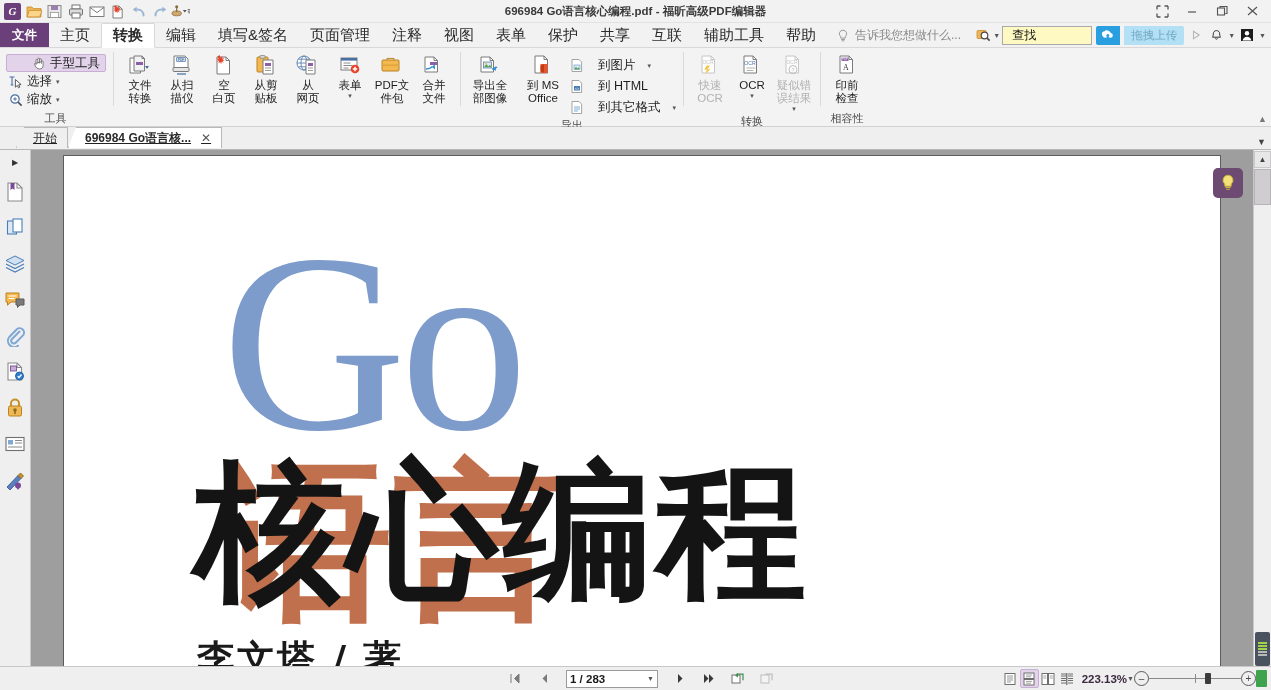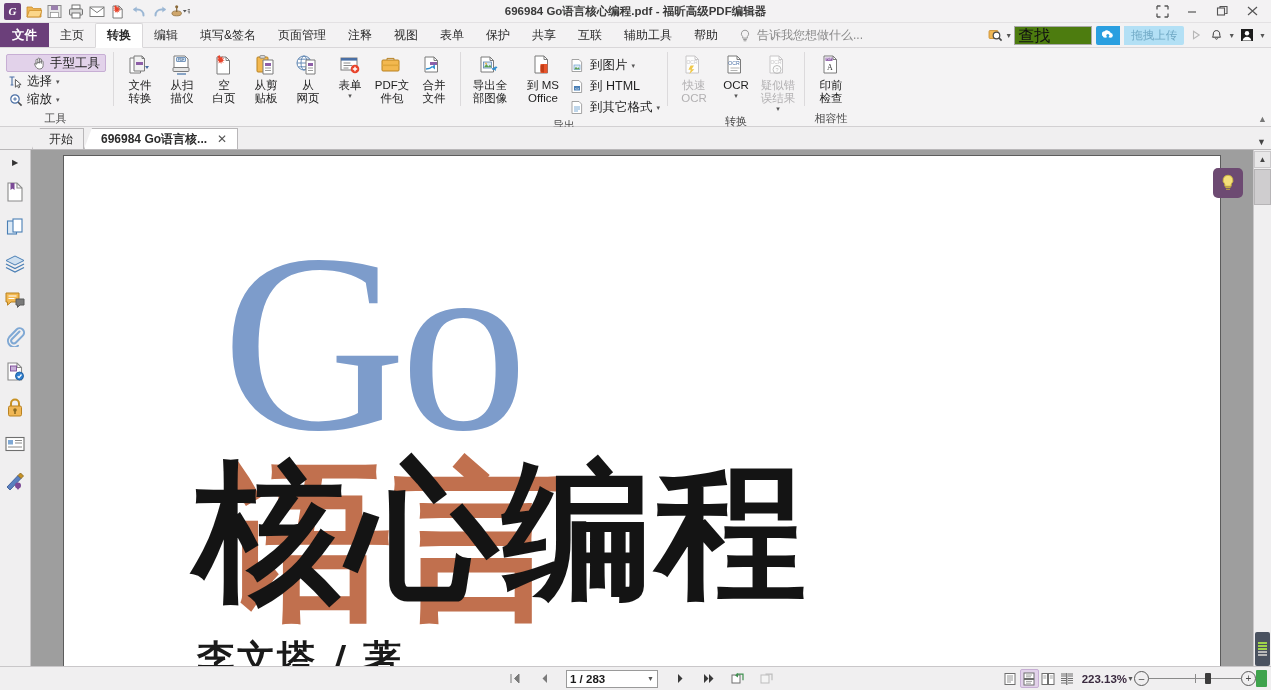--- a/index.html
+++ b/index.html
@@ -17,26 +17,26 @@
   .qat-btn{width:19px;height:19px;display:flex;align-items:center;justify-content:center;cursor:default;}
   .qat-btn svg{display:block;}
   .app-logo{width:17px;height:17px;background:#6b3f7a;border-radius:2px;color:#fff;display:flex;align-items:center;justify-content:center;font-size:11px;font-weight:bold;font-family:"Liberation Serif",serif;font-style:italic;}
   .title-text{position:absolute;left:0;right:0;text-align:center;font-size:11.5px;font-weight:bold;color:#3a3a3a;line-height:22px;pointer-events:none;}
   .winbtns{margin-left:auto;display:flex;align-items:center;gap:0;padding-right:4px;z-index:2;}
   .winbtn{width:30px;height:20px;display:flex;align-items:center;justify-content:center;color:#555;font-size:11px;}
 
   
   .menubar{height:24px;background:#f3f2f3;display:flex;align-items:stretch;position:relative;border-bottom:1px solid #d9d7d9;}
   .menu-file{background:#6b3f7a;color:#fff;font-weight:bold;font-size:12.5px;padding:0 12px;display:flex;align-items:center;}
-  .menu-item{padding:0 11px;display:flex;align-items:center;font-size:12px;color:#2b2b2b;white-space:nowrap;}
+  .menu-item{padding:0 11px;display:flex;align-items:center;font-size:15px;color:#2b2b2b;white-space:nowrap;}
   .menu-item.active{background:#fff;font-weight:bold;border:1px solid #d9d7d9;border-bottom:1px solid #fff;margin-bottom:-1px;border-top-left-radius:2px;border-top-right-radius:2px;}
   .tellme{display:flex;align-items:center;gap:4px;color:#8a8a8a;font-size:12px;padding-left:8px;}
   .menu-right{margin-left:auto;display:flex;align-items:center;gap:4px;padding-right:5px;}
   .findbox{display:flex;align-items:center;gap:2px;}
-  .find-input{width:70px;height:17px;border:1px solid #a9a9a9;background:#4d7c0f;font-size:16px;padding:0 3px;line-height:17px;color:#111;}
+  .find-input{width:70px;height:17px;border:1px solid #a9a9a9;background:#fef9c3;font-size:12px;padding:0 9px;line-height:17px;color:#111;}
   .cloud-btn{width:24px;height:19px;background:#2a9fe0;display:flex;align-items:center;justify-content:center;border-radius:2px 0 0 2px;}
   .upload-btn{height:19px;background:#b3e0f5;color:#6fa8c4;font-size:11.5px;display:flex;align-items:center;padding:0 7px;border-radius:0 2px 2px 0;}
   .mi{width:16px;height:16px;display:flex;align-items:center;justify-content:center;}
   .caret{font-size:7px;color:#555;}
 
   
   .ribbon{height:78px;background:#f4f3f4;display:flex;align-items:stretch;border-bottom:1px solid #d2d0d2;position:relative;}
   .rgroup{display:flex;flex-direction:column;align-items:center;position:relative;padding:0 3px;}
   .rgroup-body{display:flex;align-items:flex-start;flex:1;padding-top:3px;}
   .rgroup-label{font-size:11px;color:#4a4a4a;height:16px;line-height:16px;text-align:center;width:100%;}
@@ -49,27 +49,27 @@
   .ico svg{display:block;}
 
   
   .toolcol{display:flex;flex-direction:column;gap:1px;padding:3px 2px 0 3px;}
   .toolrow{display:flex;align-items:center;gap:4px;height:17px;padding:0 5px 0 2px;font-size:12.5px;white-space:nowrap;}
   .toolrow.sel{background:#e2d2ea;border:1px solid #c7aed4;border-radius:2px;height:16px;padding-left:24px;}
   .toolrow .ti{width:15px;height:15px;display:flex;align-items:center;justify-content:center;}
 
   
   .stackcol{display:flex;flex-direction:column;gap:2px;padding:5px 2px 0 2px;}
-  .stackrow{display:flex;align-items:center;gap:4px;height:19px;font-size:12.5px;white-space:nowrap;color:#1e1e1e;}
+  .stackrow{display:flex;align-items:center;gap:12px;height:19px;font-size:12.5px;white-space:nowrap;color:#1e1e1e;}
   .stackrow .si{width:17px;height:17px;display:flex;align-items:center;justify-content:center;}
 
   .ribbon-collapse{position:absolute;right:4px;bottom:2px;font-size:9px;color:#777;}
 
   
-  .doctabs{height:22px;background:#f0eff0;display:flex;align-items:flex-end;padding-left:32px;border-bottom:1px solid #b9b7b9;position:relative;}
+  .doctabs{height:22px;background:#f0eff0;display:flex;padding-left:16px;border-bottom:1px solid #b9b7b9;position:relative;text-decoration:underline;}
   .doctab{height:20px;display:flex;align-items:center;gap:6px;padding:0 10px 0 16px;font-size:12px;background:#f0eff0;border:1px solid #b9b7b9;border-bottom:none;position:relative;color:#2b2b2b;
     clip-path:polygon(8px 0,100% 0,100% 100%,0 100%);}
   .doctab.active{background:#fff;font-weight:bold;}
   .doctab .x{font-size:12px;color:#555;margin-left:4px;}
   .doctabs .collapse-arrow{position:absolute;right:5px;bottom:2px;font-size:9px;color:#444;}
 
   
   .main{flex:1;display:flex;position:relative;background:#9e9e9e;overflow:hidden;}
   .leftrail{width:30px;background:#f0eff0;display:flex;flex-direction:column;align-items:center;border-right:1px solid #c9c7c9;flex:0 0 30px;}
   .rail-toggle{height:24px;width:100%;display:flex;align-items:center;justify-content:center;font-size:8px;color:#333;}

